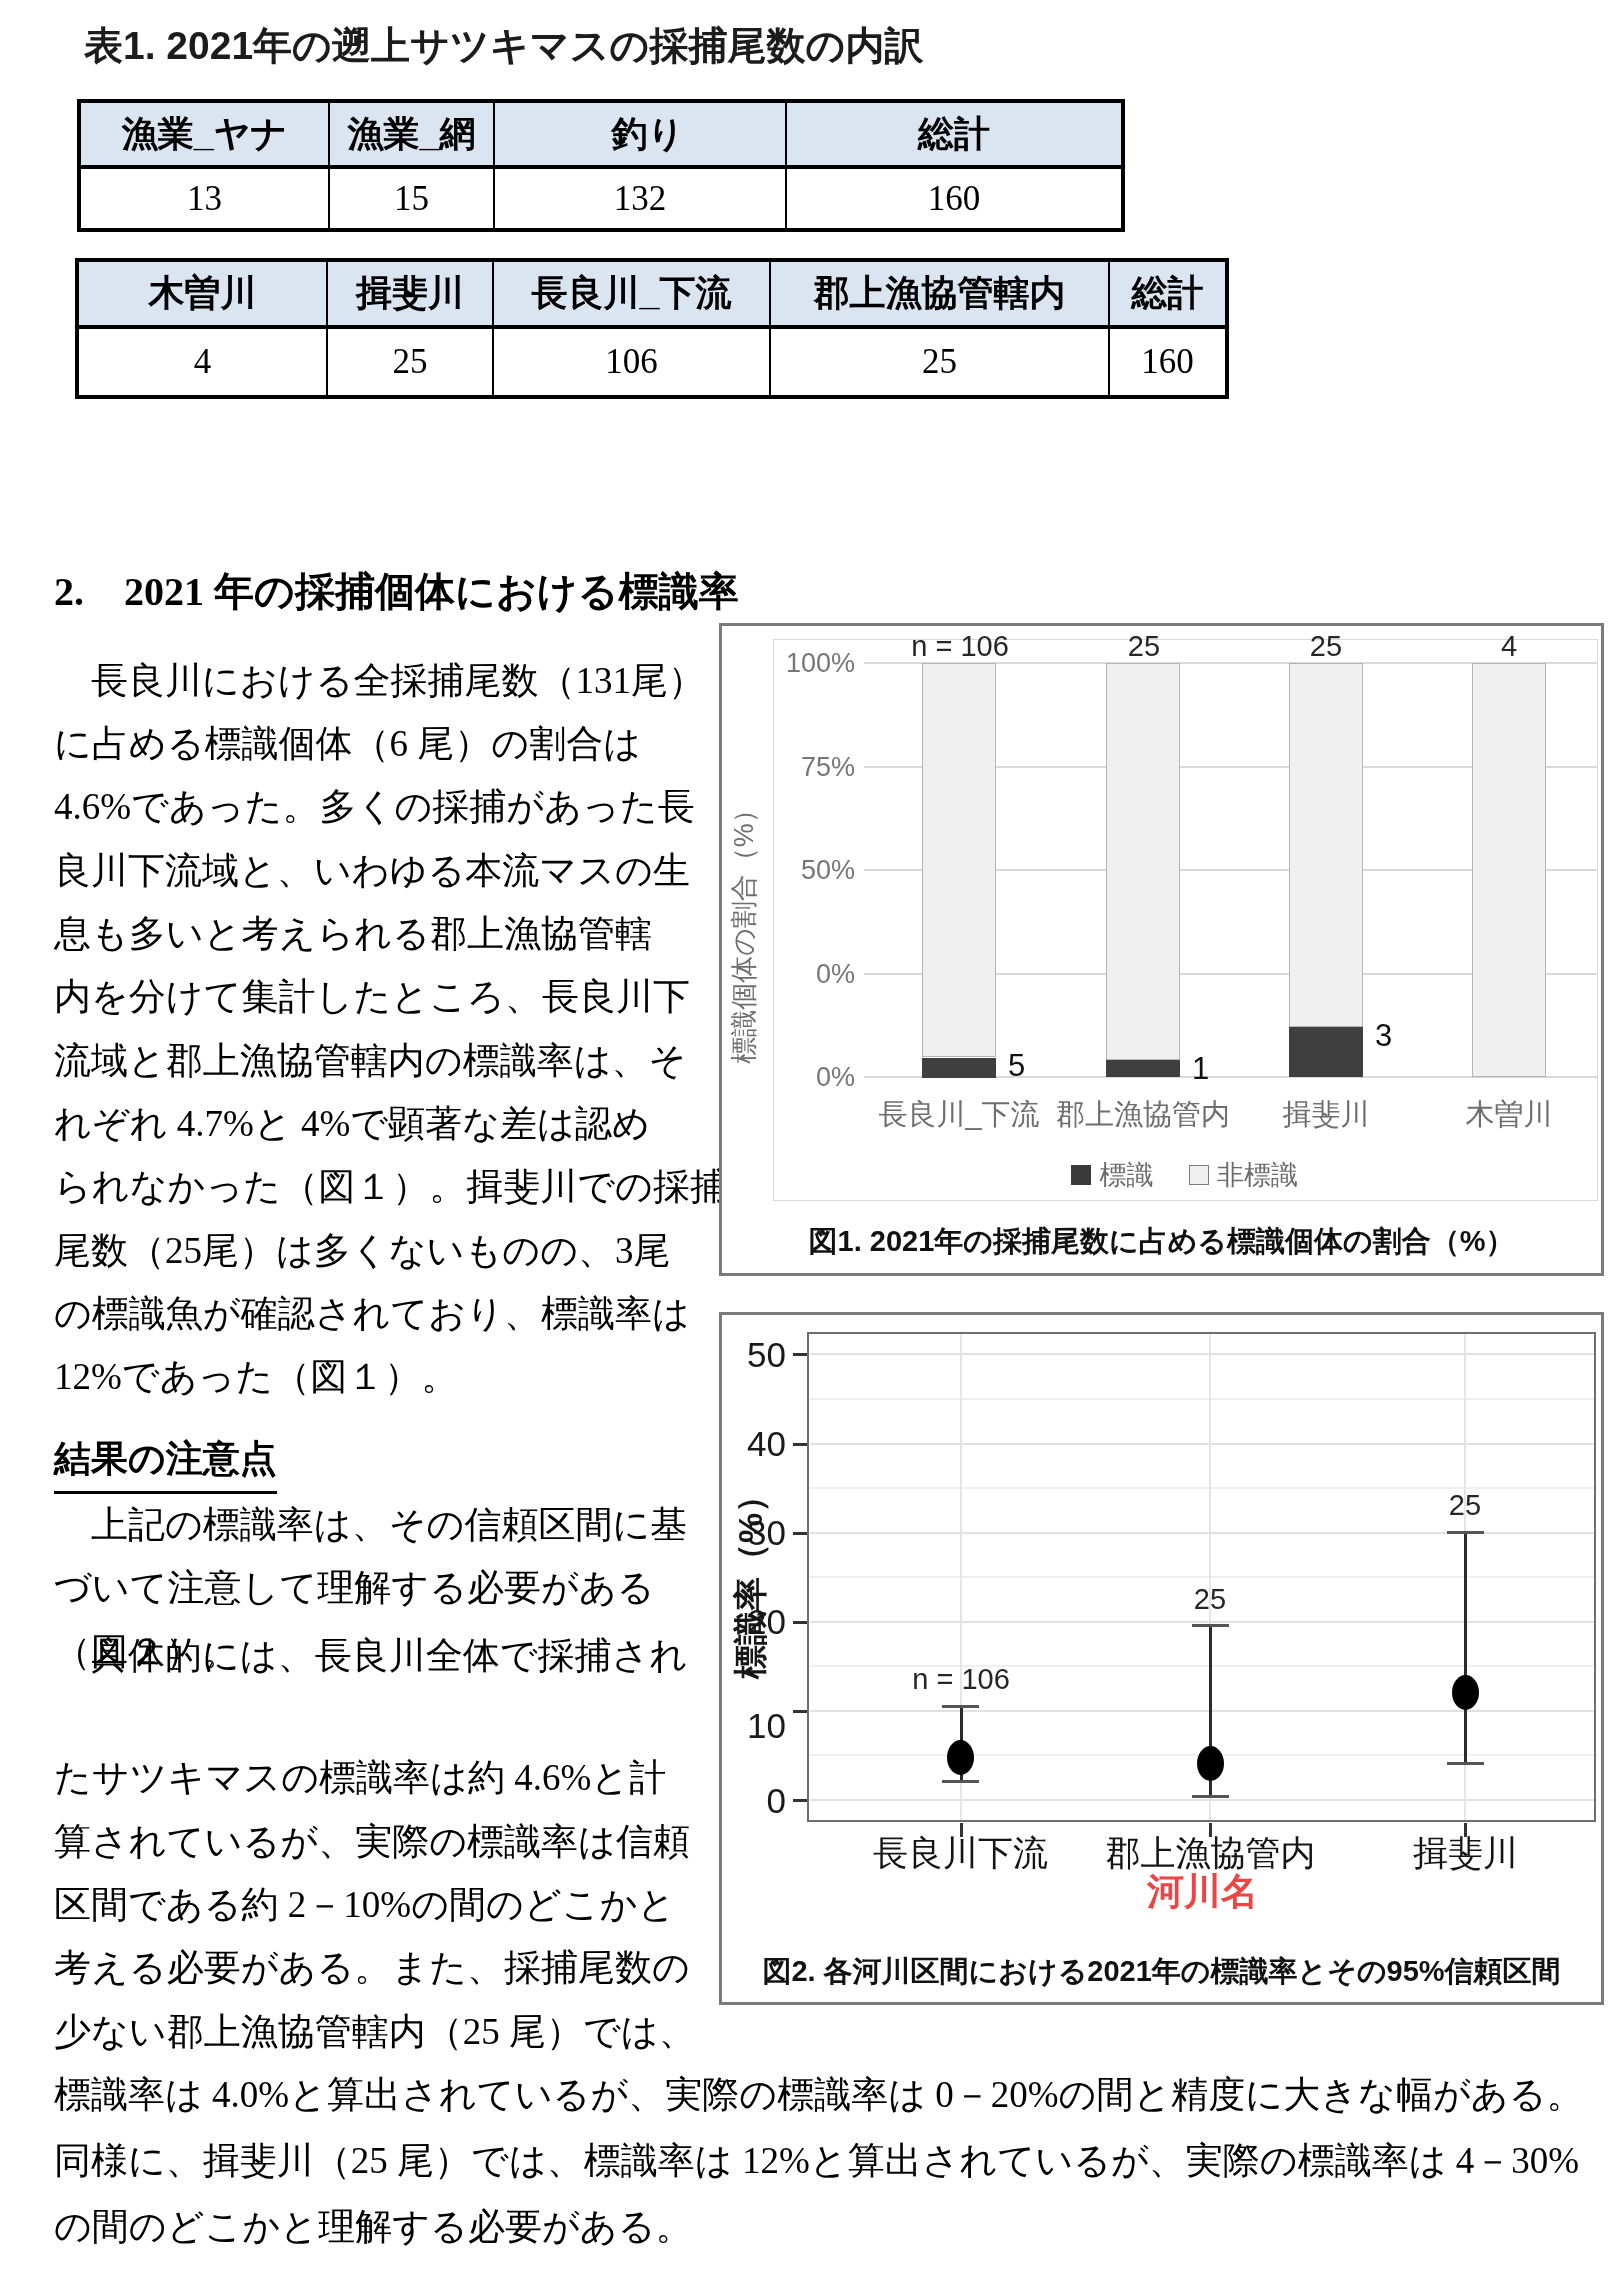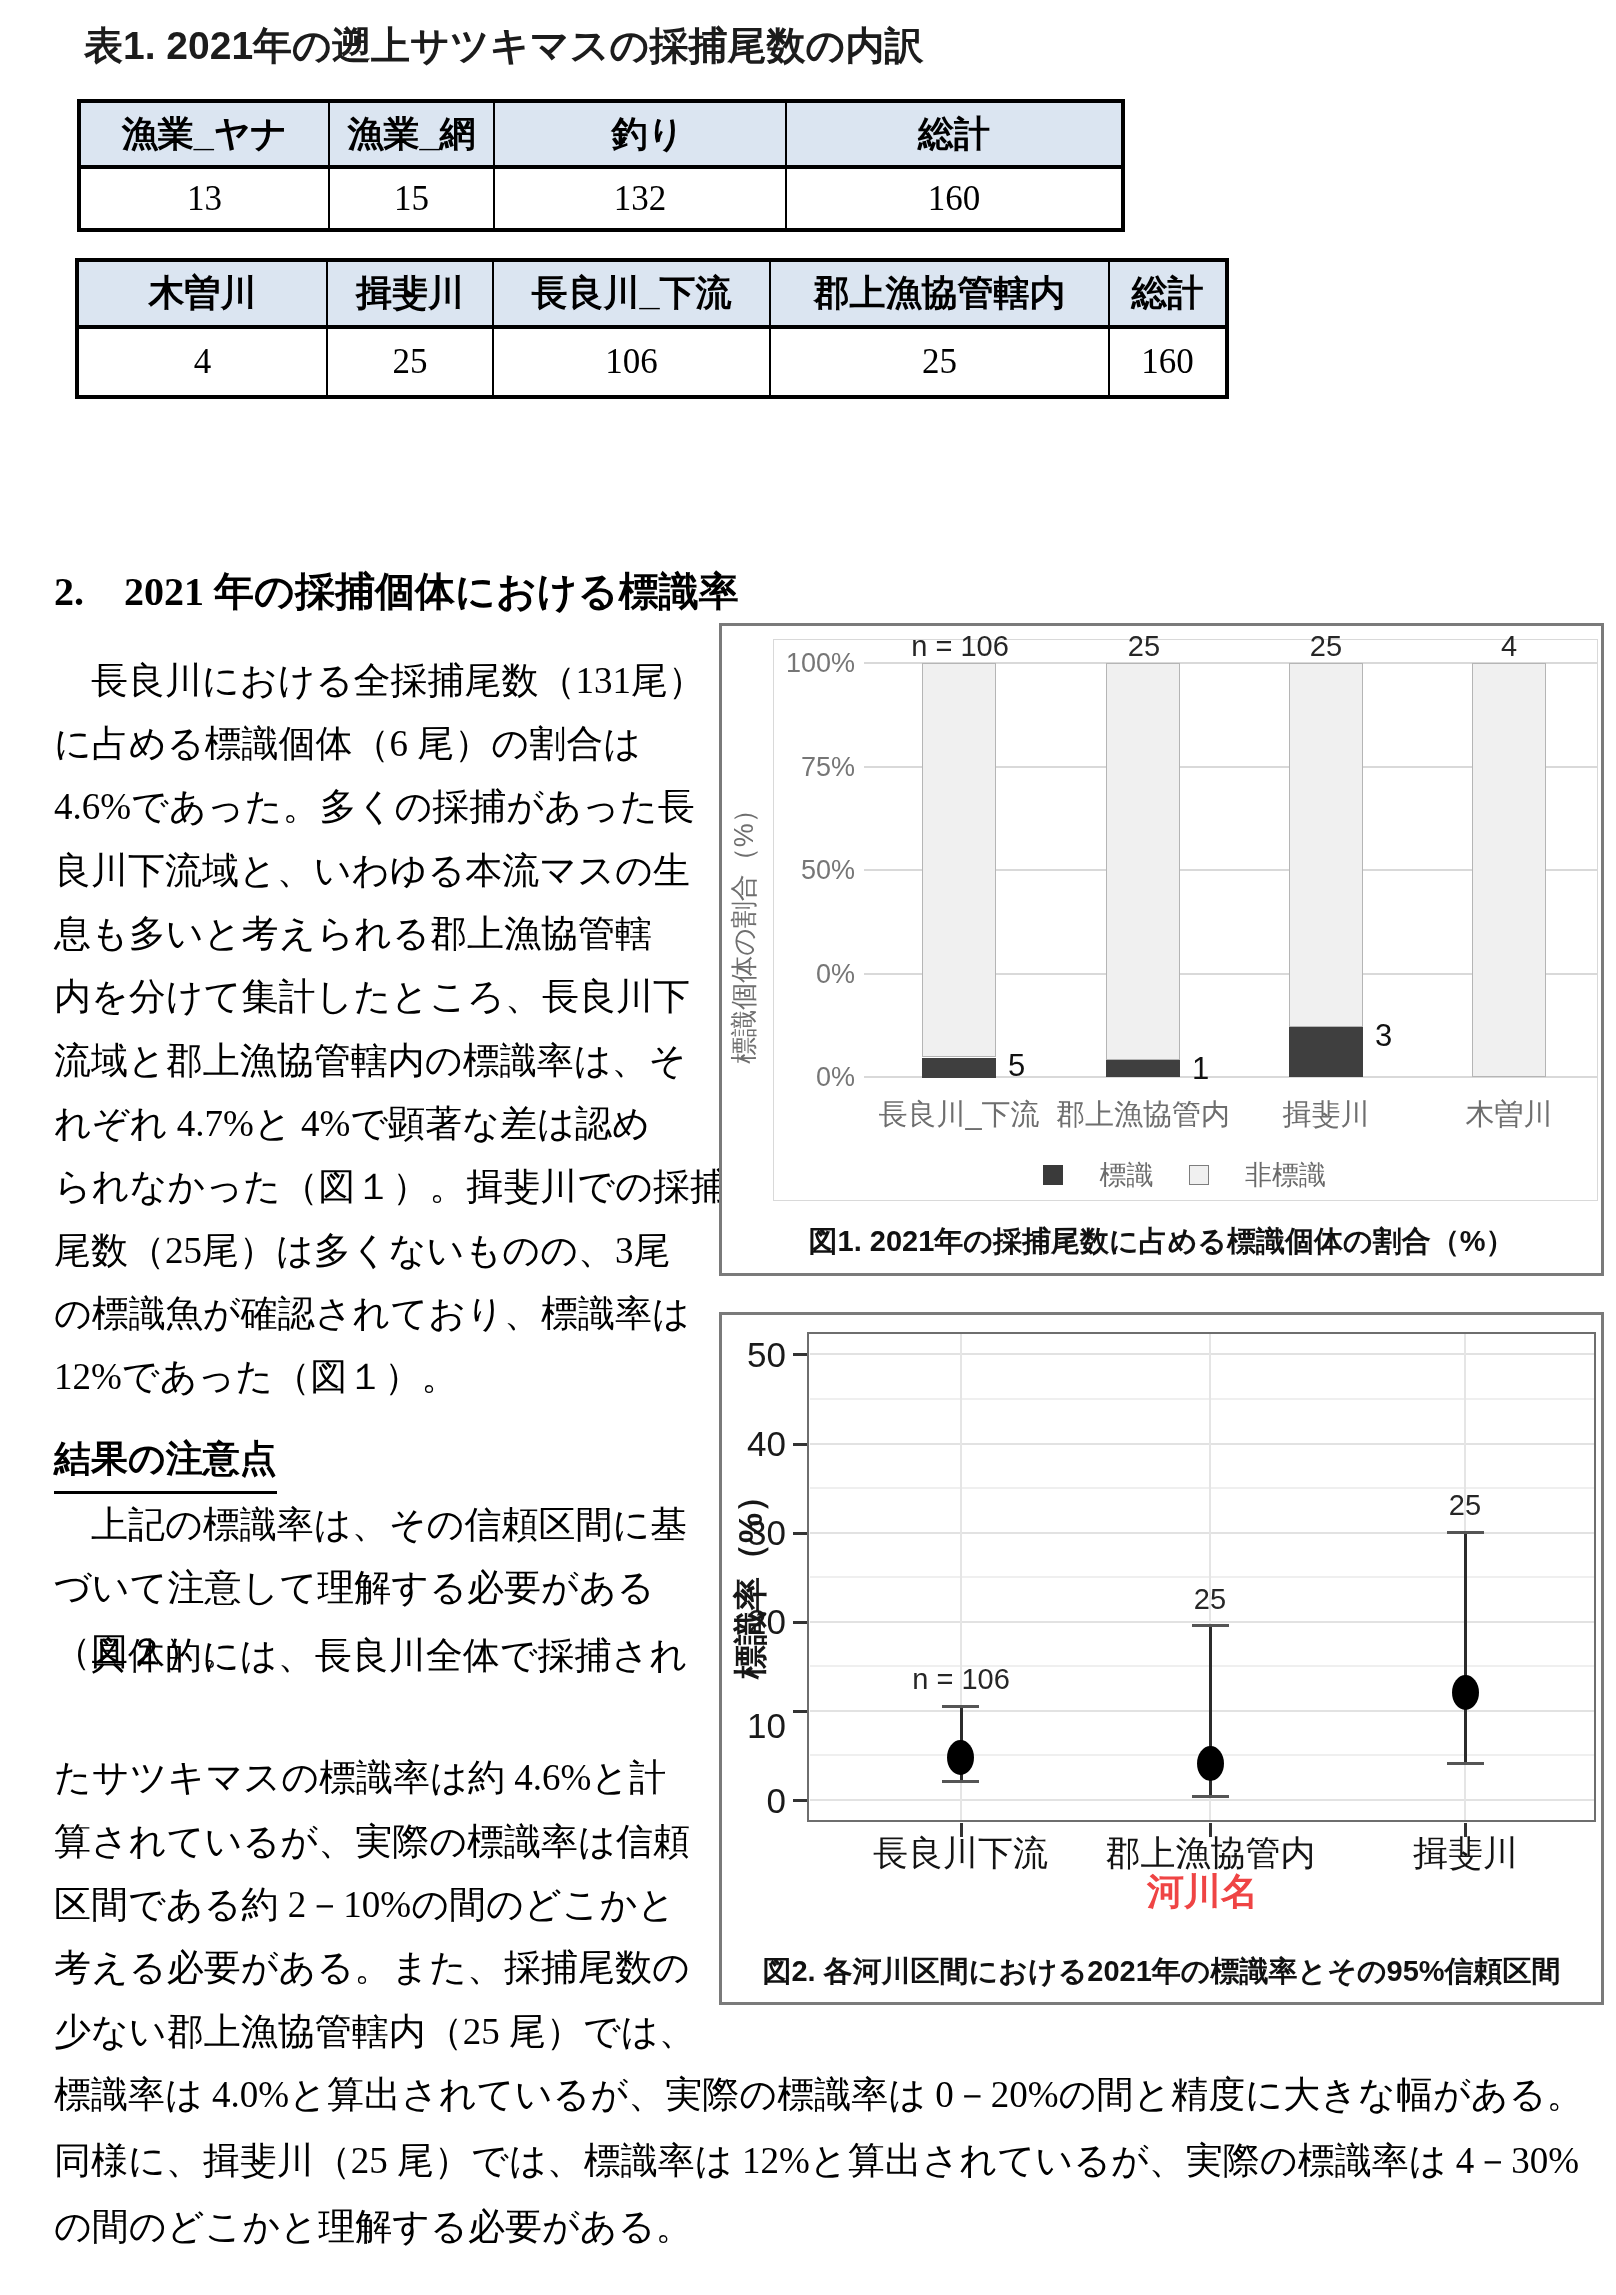--- a/index.html
+++ b/index.html
@@ -44,21 +44,21 @@
   #fig2-xlabel{left:88px;top:552px;width:785px;text-align:center;font-size:37px;font-weight:bold;color:#ef4444;}
 
   .gridline{background:#d9d9d9;height:1.7px;}
   .ytick-label{color:#767676;font-size:27px;text-align:right;height:34px;line-height:34px;}
   .catlabel1{color:#6e6e6e;font-size:29px;text-align:center;height:37px;line-height:37px;}
   .nlabel{color:#262626;font-size:29px;text-align:center;height:35px;line-height:35px;}
   .countlabel{color:#111;font-size:31px;height:37px;line-height:37px;}
   #fig1-legend{left:51px;top:530px;width:823px;display:flex;justify-content:center;
                align-items:center;gap:35px;height:37px;}
   .legend-item{display:flex;align-items:center;gap:8.4px;}
-  .legend-label{font-size:27px;color:#6a6a6a;font-family:"Liberation Sans","DejaVu Sans",sans-serif;margin-left:28px;}
+  .legend-label{font-size:27px;color:#6a6a6a;font-family:"Liberation Sans","DejaVu Sans",sans-serif;}
 
   .ytick2-label{color:#1a1a1a;font-size:35px;text-align:right;height:41px;line-height:41px;}
   .catlabel2{color:#141414;font-size:35px;text-align:center;height:42px;line-height:42px;}
   .nlabel2{color:#262626;font-size:29px;text-align:center;height:35px;line-height:35px;}
 </style>
 </head>
 <body>
 
 <div class="page">
 

